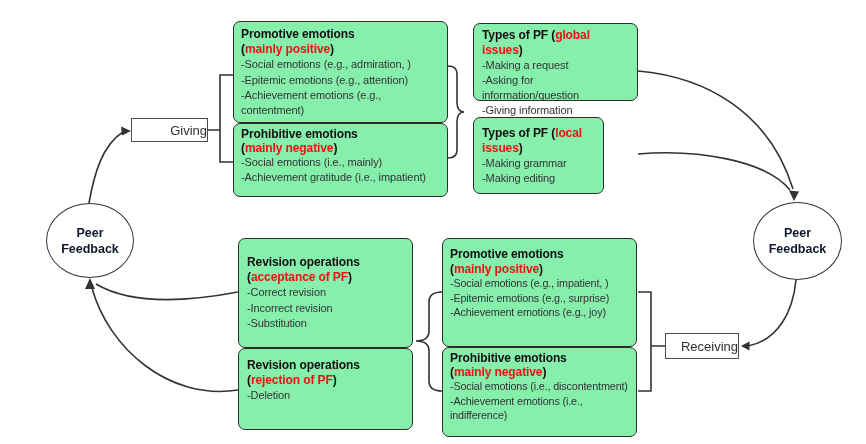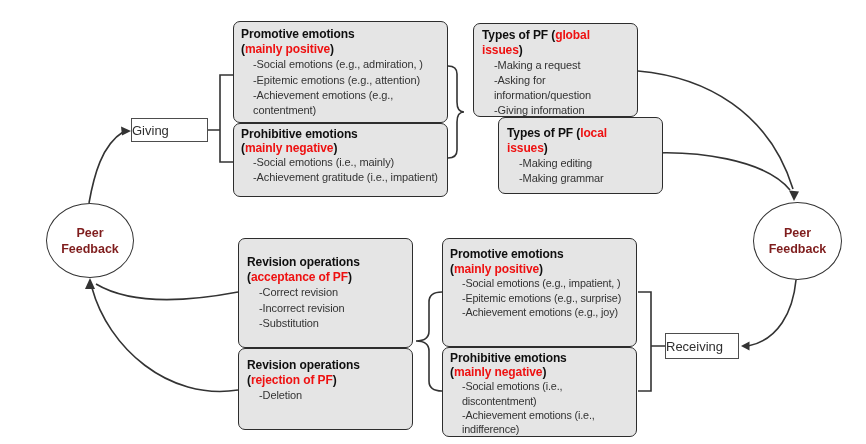--- a/index.html
+++ b/index.html
@@ -5,49 +5,49 @@
   html,body{margin:0;padding:0;background:#fff;}
   #canvas{
     position:relative;width:866px;height:444px;background:#ffffff;overflow:hidden;
     font-family:"Liberation Sans","DejaVu Sans",sans-serif;
   }
   #connectors{position:absolute;left:0;top:0;width:866px;height:444px;}
   #connectors path{stroke:#333333;stroke-width:1.6;fill:none;}
   #connectors polygon{fill:#333333;stroke:none;}
 
   .panel{
-    position:absolute;box-sizing:border-box;background:#e5e5e5;
+    position:absolute;box-sizing:border-box;background:#86efac;
     border:1.6px solid #2d2d2d;border-radius:7px;
     font-size:11px;line-height:15.2px;color:#333333;letter-spacing:-0.1px;
   }
   .ttl{font-weight:bold;color:#0f0f0f;font-size:12px;letter-spacing:-0.1px;}
   .red{color:#ee1111;}
-  .ln{white-space:normal;margin-left:12px;}
+  .ln{white-space:normal;}
 
   #p-top-promotive {left:233px;top:21px; width:215px;height:102px;padding:5px 9px 0 7px;}
   #p-top-prohibitive{left:233px;top:123px;width:215px;height:74px; padding:3px 9px 0 7px;line-height:14.2px;}
-  #p-types-global  {left:473px;top:23px; width:165px;height:94px; padding:4px 8px 6px 8px;line-height:15px;}
-  #p-types-local   {left:498px;top:117px;width:165px;height:77px; padding:8px 20px 0 8px;line-height:15px;}
+  #p-types-global  {left:473px;top:23px; width:165px;height:78px; padding:4px 8px 6px 8px;line-height:15px;}
+  #p-types-local   {left:473px;top:117px;width:131px;height:77px; padding:8px 20px 0 8px;line-height:15px;}
   #p-rev-accept    {left:238px;top:238px;width:175px;height:110px;padding:16px 8px 0 8px;}
   #p-rev-reject    {left:238px;top:348px;width:175px;height:82px; padding:9px 8px 0 8px;}
   #p-bot-promotive {left:442px;top:238px;width:195px;height:109px;padding:8px 6px 0 7px;font-size:10.8px;letter-spacing:-0.15px;line-height:14.6px;}
   #p-bot-prohibitive{left:442px;top:347px;width:195px;height:90px;padding:3px 6px 0 7px;font-size:10.8px;letter-spacing:-0.15px;line-height:14.2px;}
 
   .circle{
     position:absolute;box-sizing:border-box;background:#ffffff;
     border:1.7px solid #333333;border-radius:50%;
     display:flex;align-items:center;justify-content:center;text-align:center;
-    font-weight:bold;font-size:12.5px;line-height:16px;color:#7f1d1d;padding:0 10px;
+    font-weight:bold;font-size:12.5px;line-height:16px;color:#0f172a;padding:0 10px;
   }
   #c-left {left:46px; top:203px;width:88px;height:75px;}
   #c-right{left:753px;top:202px;width:89px;height:78px;}
 
   .action{
     position:absolute;box-sizing:border-box;background:#ffffff;
-    border:1.5px solid #4d4d4d;display:flex;align-items:center;justify-content:flex-start;
+    border:1.5px solid #4d4d4d;display:flex;align-items:center;justify-content:flex-end;
     font-size:13px;color:#2f2f2f;
   }
   #b-giving   {left:131px;top:118px;width:77px;height:24px;}
   #b-receiving{left:665px;top:333px;width:74px;height:26px;}
 </style>
 </head>
 <body>
 
 <div id="canvas">
 
@@ -115,22 +115,22 @@
 
   <div class="panel" id="p-types-global">
     <div class="ttl"><span>Types of PF (</span><span class="red">global issues</span><span>)</span></div>
     <div class="ln">-Making a request</div>
     <div class="ln">-Asking for information/question</div>
     <div class="ln">-Giving information</div>
   </div>
 
   <div class="panel" id="p-types-local">
     <div class="ttl"><span>Types of PF (</span><span class="red">local issues</span><span>)</span></div>
+    <div class="ln">-Making grammar</div>
     <div class="ln">-Making editing</div>
-    <div class="ln">-Making grammar</div>
   </div>
 
   <div class="panel" id="p-rev-accept">
     <div class="ttl">Revision operations</div>
     <div class="ttl"><span>(</span><span class="red">acceptance of PF</span><span>)</span></div>
     <div class="ln">-Correct revision</div>
     <div class="ln">-Incorrect revision</div>
     <div class="ln">-Substitution</div>
   </div>
 

